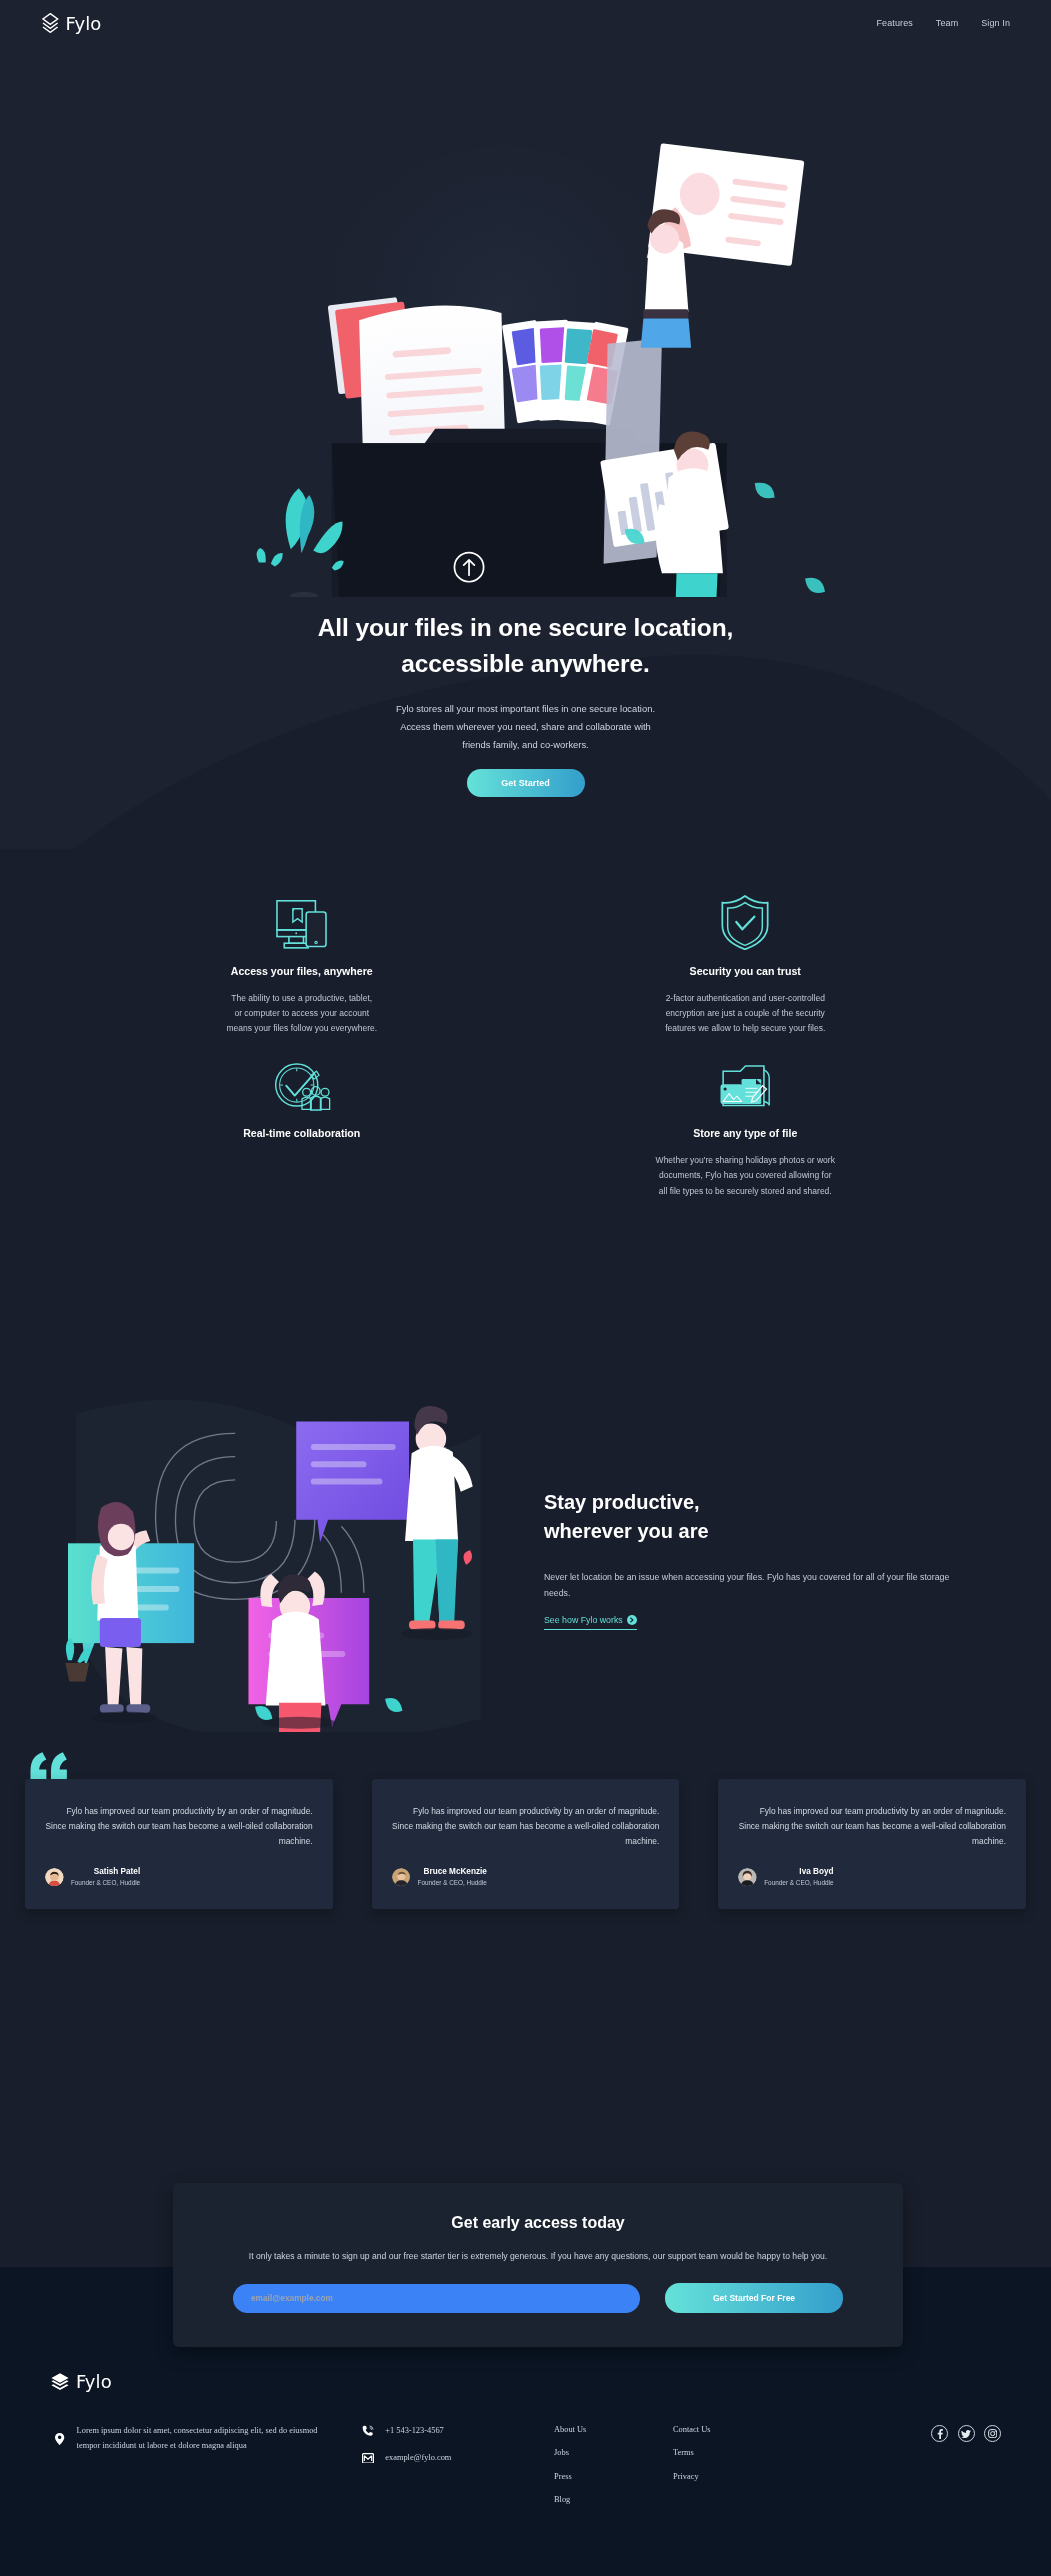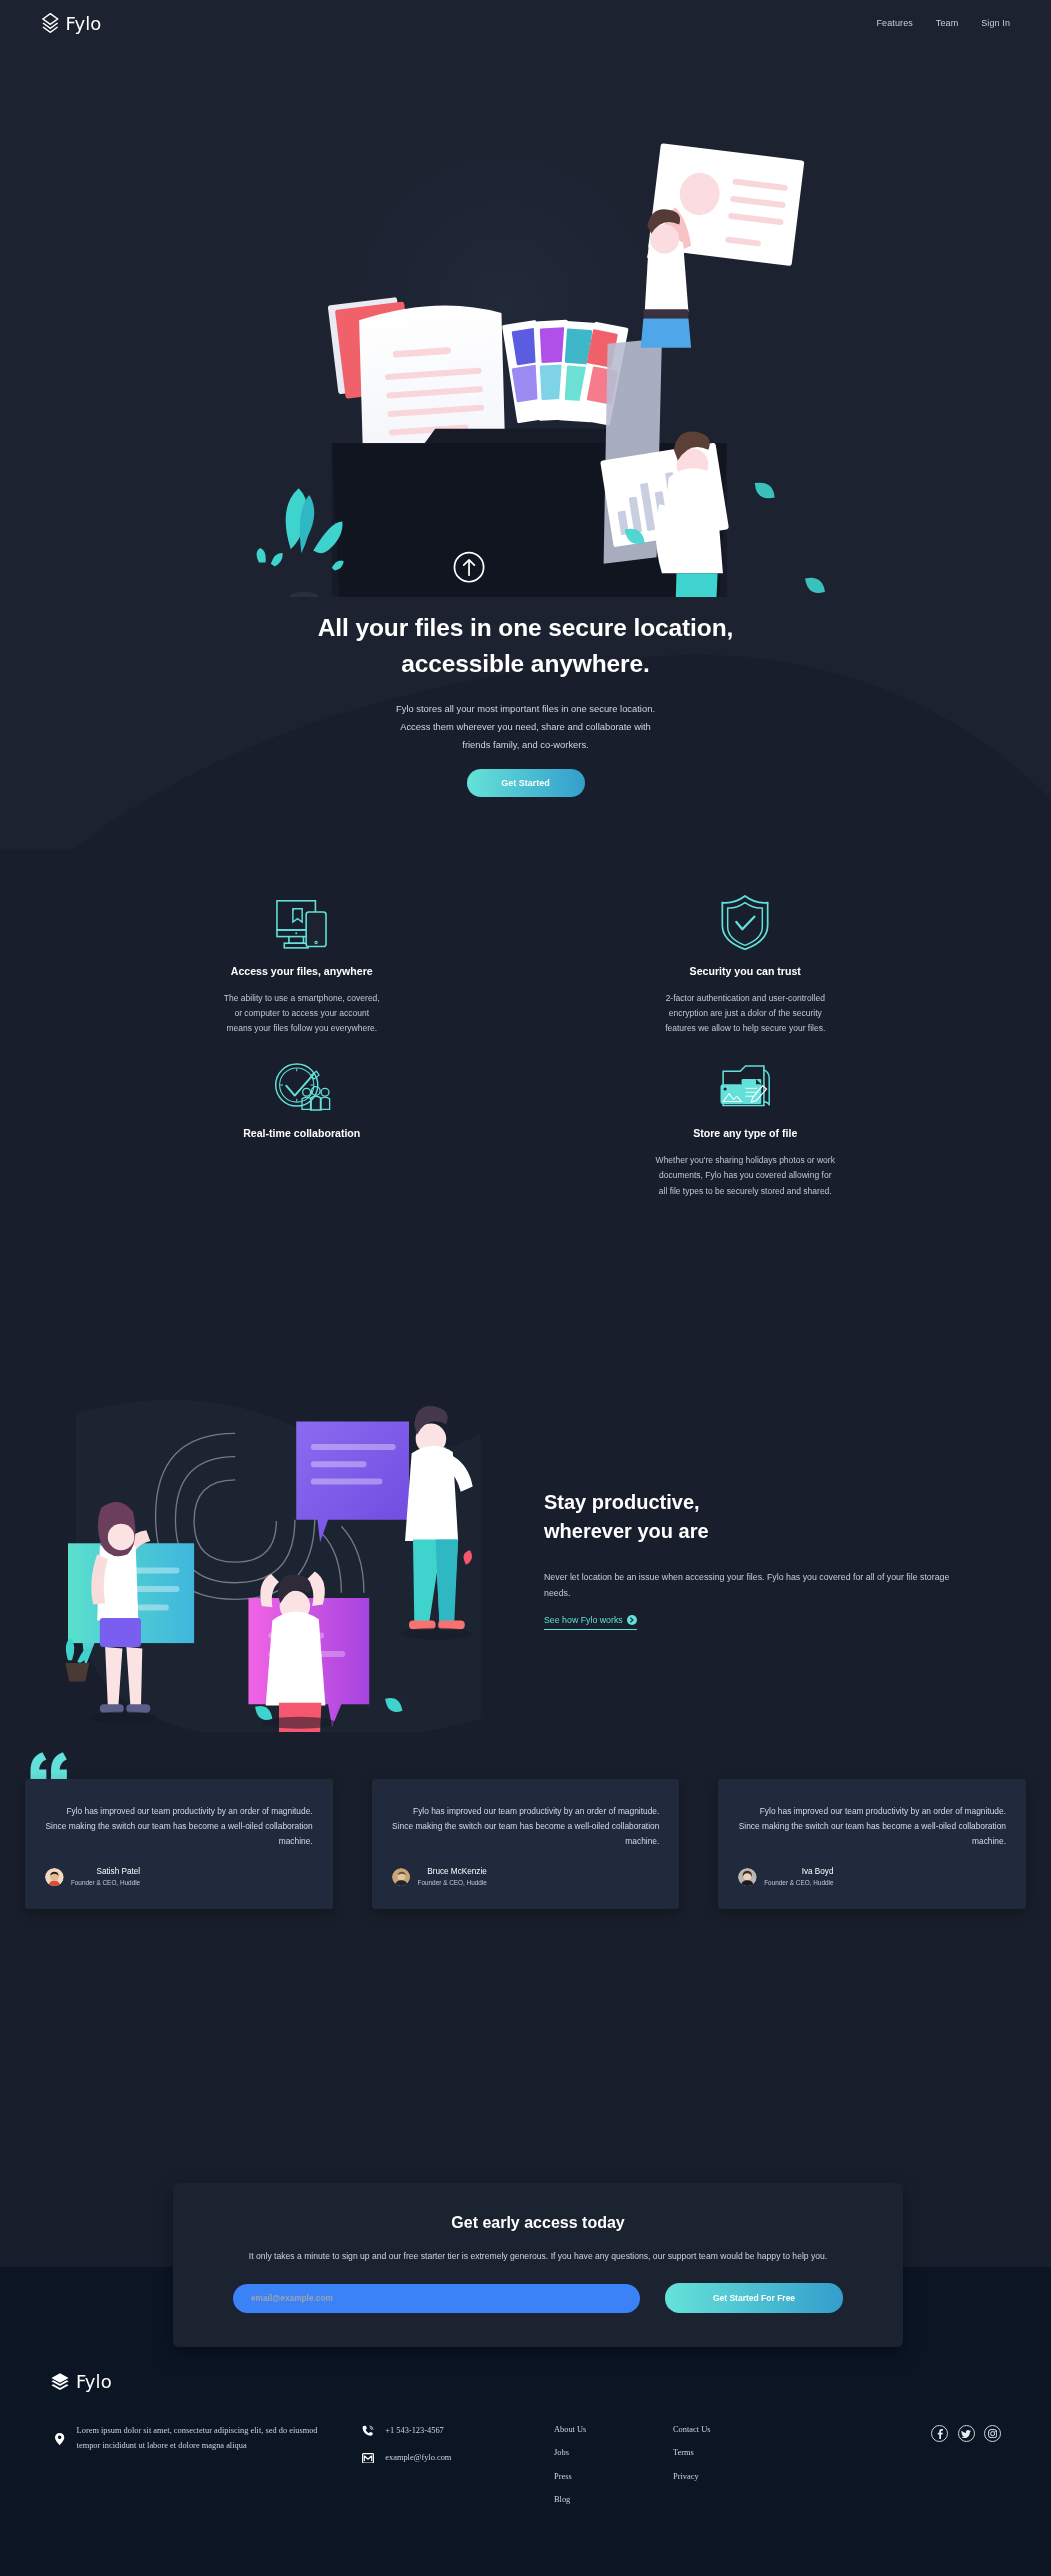--- a/index.html
+++ b/index.html
@@ -60,21 +60,21 @@
 
   
   .quote-mark{position:absolute;left:29px;top:1751px;width:40px;height:37px;z-index:31;}
   .testimonials{position:absolute;left:25px;top:1779px;width:1001px;z-index:32;
     display:grid;grid-template-columns:repeat(3,1fr);gap:39px;text-align:right;}
   .tcard{background:#202a3c;border-radius:3.3px;padding:25px 20px 21px 20px;
     box-shadow:0 4px 12px rgba(0,0,0,.28);}
   .tquote{font-size:8.4px;line-height:1.8;color:#d5dbe6;margin-bottom:17px;}
   .tauthor{display:flex;align-items:center;gap:7.3px;}
   .tavatar{width:18.6px;height:18.6px;border-radius:50%;flex:none;overflow:hidden;}
-  .tname{font-size:8.2px;font-weight:400;color:#ffffff;line-height:1.45;}
+  .tname{font-size:8.2px;font-weight:700;color:#ffffff;line-height:1.45;}
   .trole{font-size:6.4px;color:#c2c9d6;line-height:1.45;}
 
   
   .cta{position:absolute;left:173px;top:2183px;width:730px;background:#1b2330;border-radius:6px;
     padding:30.5px 60px 34px;text-align:center;z-index:35;box-shadow:0 6.6px 17px rgba(0,0,0,.35);}
   .cta-title{font-size:16px;font-weight:700;color:#fff;margin-bottom:17px;}
   .cta-desc{font-size:8.6px;line-height:1.72;color:#ccd3e0;margin:0 auto 20px;max-width:640px;}
   .cta-form{display:flex;align-items:center;gap:25px;}
   .cta-input{flex:1;height:29px;border-radius:14.6px;border:none;background:#3b82f6;
     padding:0 18px;font-size:8.3px;color:#2f3747;font-family:"Liberation Sans", sans-serif;outline:none;font-weight:bold;}
@@ -254,38 +254,38 @@
           <path d="M24 58 v10 h22 v-10" fill="none" stroke="#62e0d9" stroke-width="2.4"></path>
           <rect x="17" y="68" width="36" height="7" fill="none" stroke="#62e0d9" stroke-width="2.4"></rect>
           <path d="M30 16 h14 v20 l-7 -5 l-7 5 Z" fill="none" stroke="#62e0d9" stroke-width="2.2"></path>
           <circle cx="31" cy="18" r="1.2" fill="#62e0d9"></circle>
           <rect x="50" y="21" width="30" height="52" rx="4" fill="#1c2230" stroke="#62e0d9" stroke-width="2.4"></rect>
           <circle cx="65" cy="67" r="1.8" fill="none" stroke="#62e0d9" stroke-width="1.6"></circle>
         </svg>
       </div>
       <div class="feature-title">Access your files, anywhere</div>
       <div class="feature-desc">
-        <span>The ability to use a smartphone, covered,</span><br>
+        <span>The ability to use a productive, tablet,</span><br>
         <span>or computer to access your account</span><br>
         <span>means your files follow you everywhere.</span>
       </div>
     </div>
 
     <div class="feature">
       <div class="feature-icon">
         <svg width="52" height="56" viewBox="0 0 78 84">
           <path d="M39 3 q16 12 34 10 v34 q0 24 -34 36 q-34 -12 -34 -36 v-34 q18 2 34 -10 Z" fill="none" stroke="#62e0d9" stroke-width="2.6"></path>
           <path d="M39 13 q13 9 26 8 v28 q0 18 -26 28 q-26 -10 -26 -28 v-28 q13 1 26 -8 Z" fill="none" stroke="#62e0d9" stroke-width="2.2"></path>
           <path d="M26 42 l9 11 l18 -19" fill="none" stroke="#62e0d9" stroke-width="3.4" stroke-linecap="round" stroke-linejoin="round"></path>
         </svg>
       </div>
       <div class="feature-title">Security you can trust</div>
       <div class="feature-desc">
         <span>2-factor authentication and user-controlled</span><br>
-        <span>encryption are just a dolor of the security</span><br>
+        <span>encryption are just a couple of the security</span><br>
         <span>features we allow to help secure your files.</span>
       </div>
     </div>
 
     <div class="feature">
       <div class="feature-icon">
         <svg width="58" height="50" viewBox="0 0 88 76">
           <circle cx="36" cy="35" r="32" fill="none" stroke="#62e0d9" stroke-width="2.2"></circle>
           <circle cx="36" cy="35" r="26" fill="none" stroke="#62e0d9" stroke-width="1.6"></circle>
           <g stroke="#62e0d9" stroke-width="1.6">

